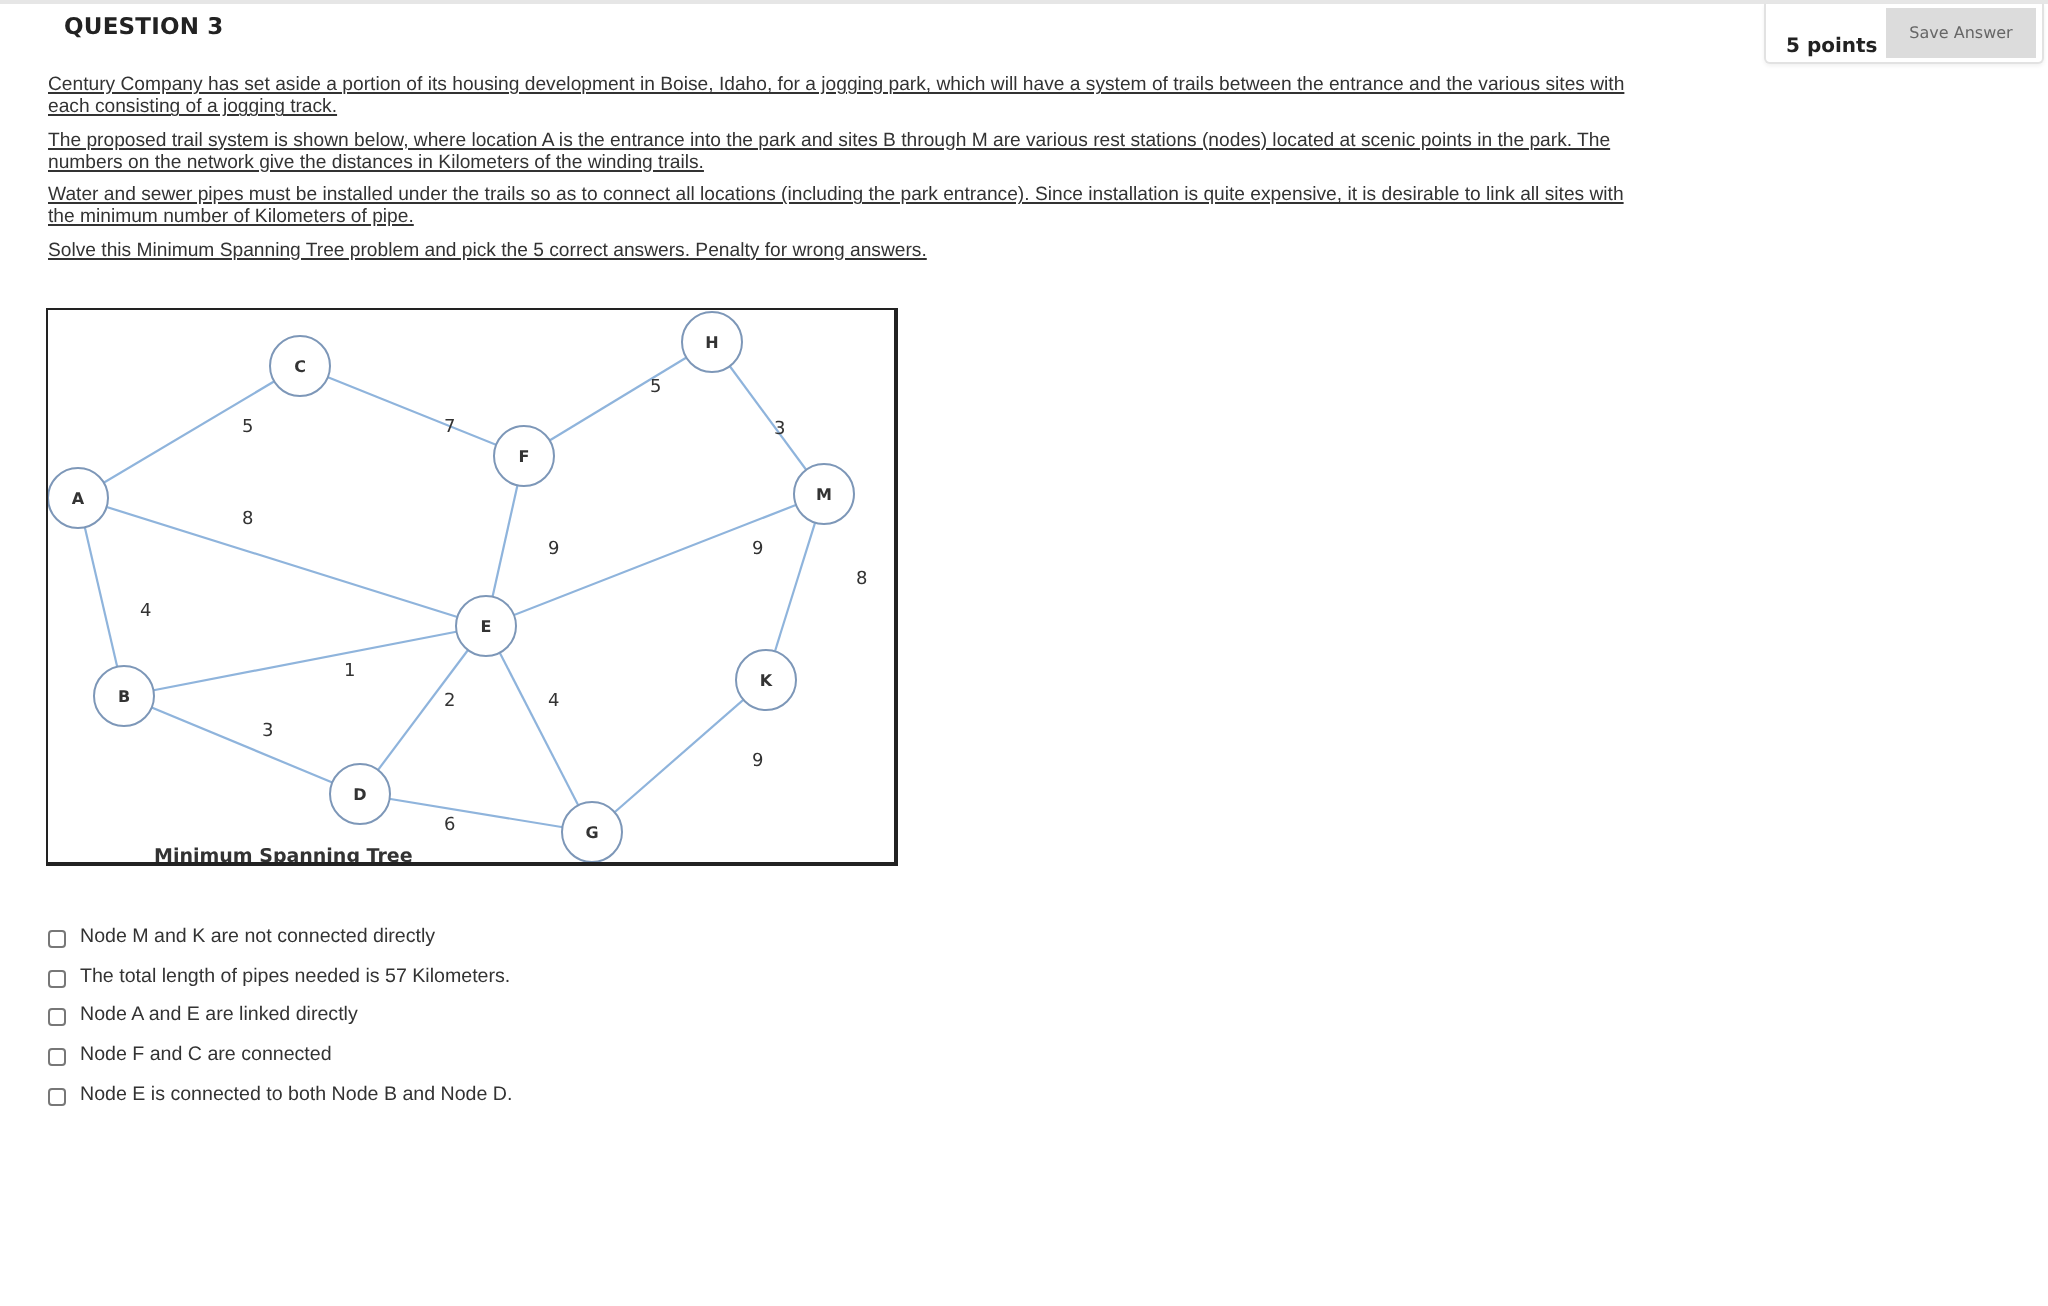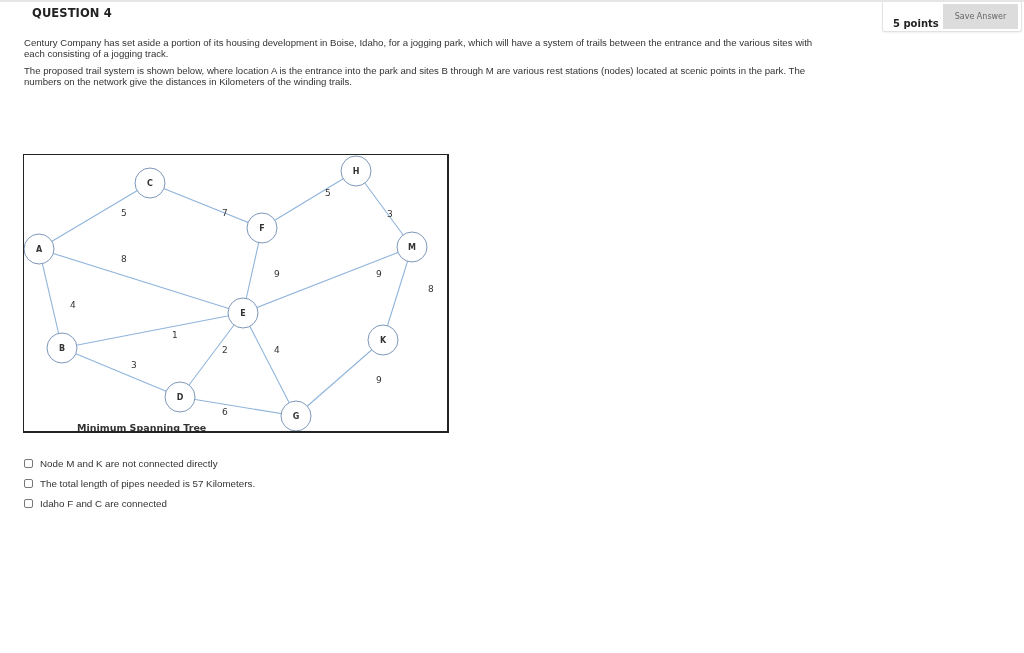--- a/index.html
+++ b/index.html
@@ -19,49 +19,51 @@
   }
   .points-label {
     position: absolute; left: 10px; top: 16px; font-family: "DejaVu Sans", sans-serif;
     font-size: 10px; font-weight: bold; color: #222;
   }
   .save-btn {
     position: absolute; left: 60px; top: 2px; width: 75px; height: 25px; border: none;
     background: #dcdcdc; color: #666; font-family: "DejaVu Sans", sans-serif;
     font-size: 8px; padding: 4px; cursor: pointer;
   }
-  .prompt { position: absolute; left: 24px; top: 37px; width: 790px; font-size: 9.6px; line-height: 11.3px; color: #333; }
+  .prompt { position: absolute; left: 24px; top: 37px; width: 790px; font-size: 9.6px; line-height: 11.3px; color: #333; text-decoration: underline; }
   .prompt p { margin: 0 0 5px 0; }
   .diagram {
     position: absolute; left: 23px; top: 154px; width: 426px; height: 279px;
     border: 1.5px solid #222; border-right-width: 2px; border-bottom-width: 2px; box-sizing: border-box;
   }
   .diagram svg { position: absolute; left: 0; top: 0; }
   .options { position: absolute; left: 24px; top: 454px; }
-  .option { display: flex; align-items: center; height: 19.8px; font-size: 9.8px; color: #333; }
+  .option { display: flex; align-items: flex-end; height: 19.8px; font-size: 9.8px; color: #333; }
   .option .cb {
     width: 9px; height: 9px; border: 1px solid #777; border-radius: 2px; margin-right: 7px;
     box-sizing: border-box; background: #fff; cursor: pointer; flex: none;
   }
 </style>
 </head>
 <body>
 
 <div class="top-rule"></div>
 
-<div class="q-title">QUESTION 4</div>
+<div class="q-title">QUESTION 3</div>
 
 <div class="points-card">
   <span class="points-label">5 points</span>
   <button class="save-btn">Save Answer</button>
 </div>
 
 <div class="prompt">
   <p>Century Company has set aside a portion of its housing development in Boise, Idaho, for a jogging park, which will have a system of trails between the entrance and the various sites with each consisting of a jogging track.</p>
   <p>The proposed trail system is shown below, where location A is the entrance into the park and sites B through M are various rest stations (nodes) located at scenic points in the park. The numbers on the network give the distances in Kilometers of the winding trails.</p>
+  <p>Water and sewer pipes must be installed under the trails so as to connect all locations (including the park entrance). Since installation is quite expensive, it is desirable to link all sites with the minimum number of Kilometers of pipe.</p>
+  <p>Solve this Minimum Spanning Tree problem and pick the 5 correct answers.  Penalty for wrong answers.</p>
 </div>
 
 <div class="diagram">
   <svg id="net" width="424" height="276" xmlns="http://www.w3.org/2000/svg">
       <line x1="15" y1="94" x2="126" y2="28" stroke="#8fb4dc" stroke-width="1.1"></line>
       <text x="97" y="61" font-size="9" fill="#333" font-family="DejaVu Sans, sans-serif">5</text>
       <line x1="15" y1="94" x2="219" y2="158" stroke="#8fb4dc" stroke-width="1.1"></line>
       <text x="97" y="107" font-size="9" fill="#333" font-family="DejaVu Sans, sans-serif">8</text>
       <line x1="15" y1="94" x2="38" y2="193" stroke="#8fb4dc" stroke-width="1.1"></line>
       <text x="46" y="153" font-size="9" fill="#333" font-family="DejaVu Sans, sans-serif">4</text>
@@ -137,15 +139,23 @@
     <div class="option">
       <span class="cb"></span>
       <span>Node M and K are not connected directly</span>
     </div>
     <div class="option">
       <span class="cb"></span>
       <span>The total length of pipes needed is 57 Kilometers.</span>
     </div>
     <div class="option">
       <span class="cb"></span>
-      <span>Idaho F and C are connected</span>
+      <span>Node A and E are linked directly</span>
+    </div>
+    <div class="option">
+      <span class="cb"></span>
+      <span>Node F and C are connected</span>
+    </div>
+    <div class="option">
+      <span class="cb"></span>
+      <span>Node E is connected to both Node B and Node D.</span>
     </div>
   </div>
 
 </body></html>

